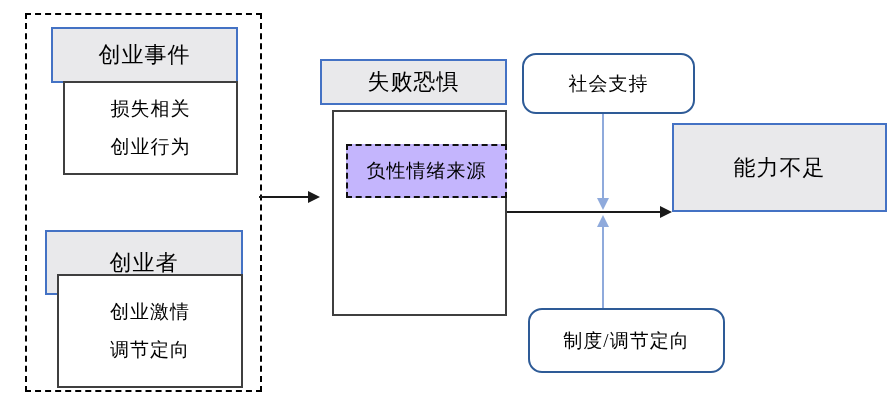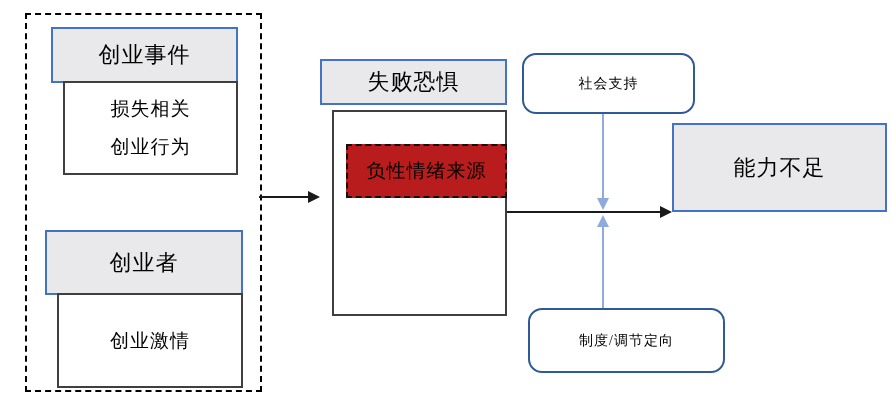--- a/index.html
+++ b/index.html
@@ -42,32 +42,32 @@
     border:2px solid var(--body-border);
     display:flex;flex-direction:column;align-items:center;justify-content:center;
     font-size:19px;letter-spacing:1px;line-height:38px;
     text-align:center;
     margin-left:12px;
   }
 
   
   .dashed-inner{
     border:2px dashed #111;
-    background:#b91c1c;
+    background:#c4b5fd;
     display:flex;align-items:center;justify-content:center;
     font-size:19px;letter-spacing:1px;
   }
 
   
   .rounded-box{
     border:2px solid var(--rounded-border);
     border-radius:14px;
     background:#ffffff;
     display:flex;align-items:center;justify-content:center;
-    font-size:14px;letter-spacing:1px;
+    font-size:19px;letter-spacing:1px;
   }
 
   
   .hline{height:2px;background:var(--arrow-black);}
   .vline{width:2px;background:var(--arrow-blue);}
   .head-right{
     width:0;height:0;
     border-top:6px solid transparent;
     border-bottom:6px solid transparent;
     border-left:12px solid var(--arrow-black);
@@ -99,22 +99,23 @@
     <div class="hb-body" style="height:94px;">
       <div>损失相关</div>
       <div>创业行为</div>
     </div>
   </div>
 
   <div class="abs" style="left:45px;top:230px;width:198px;height:158px;">
     <div class="hb-header" style="height:65px;">
       <span>创业者</span>
     </div>
-    <div class="hb-body" style="height:95px;">
+    <div class="hb-body" style="height:114px;">
       <div>创业激情</div>
+      <div>调节定向</div>
     </div>
   </div>
 
   <div class="abs" style="left:320px;top:59px;width:187px;height:257px;">
     <div class="hb-header" style="height:46px;">
       <span>失败恐惧</span>
     </div>
     <div class="hb-body" style="height:206px;justify-content:flex-start;">
       <div class="abs dashed-inner" style="left:12px;top:32px;width:161px;height:54px;">
         <span>负性情绪来源</span>

